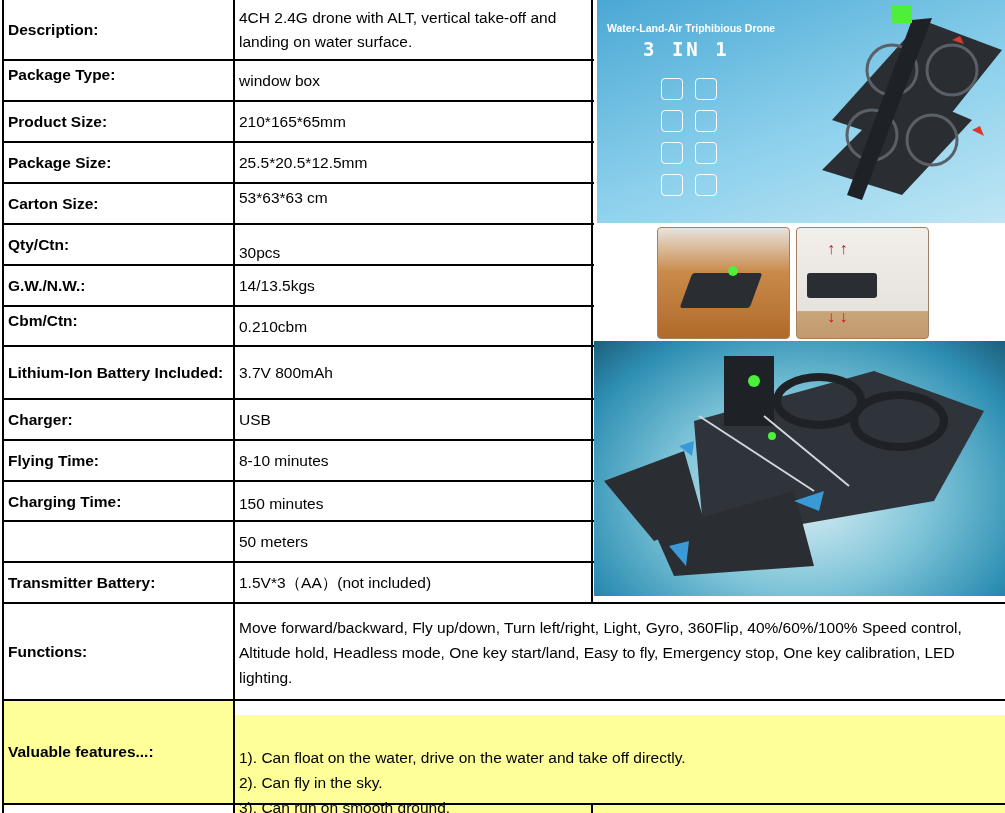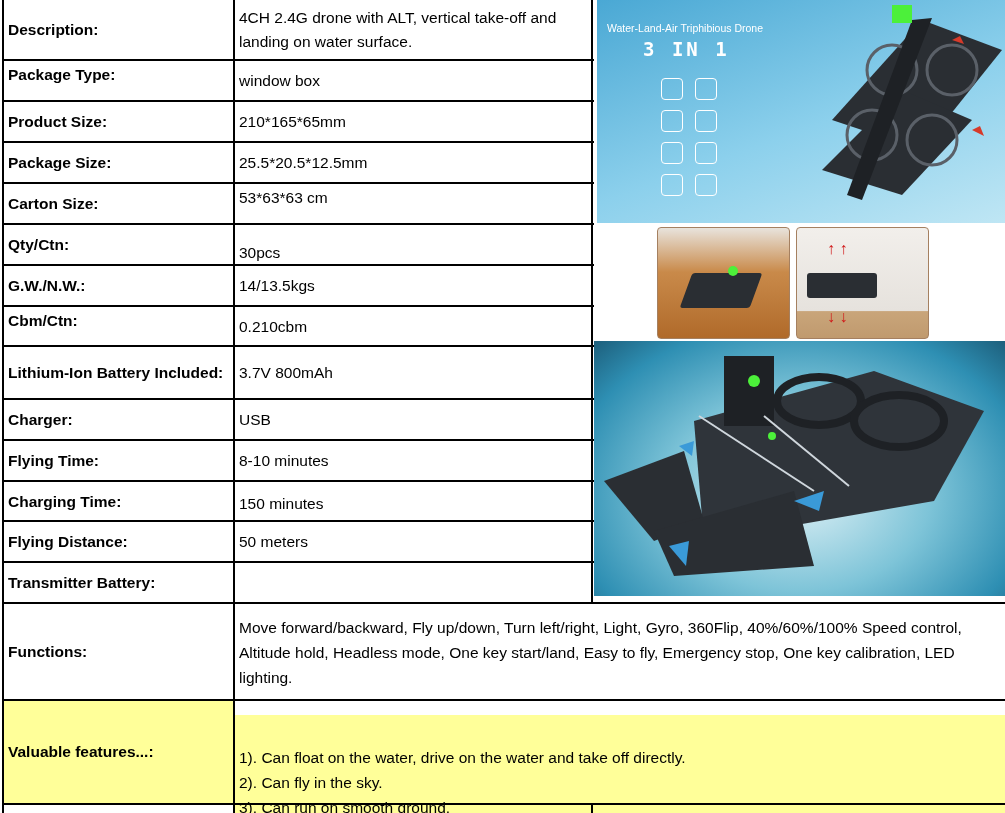--- a/index.html
+++ b/index.html
@@ -52,24 +52,24 @@
 
   <div class="cell lbl" style="top:400px;height:40px">Charger:</div>
   <div class="cell val" style="top:400px;height:40px">USB</div>
 
   <div class="cell lbl" style="top:441px;height:40px">Flying Time:</div>
   <div class="cell val" style="top:441px;height:40px">8-10 minutes</div>
 
   <div class="cell lbl" style="top:482px;height:39px">Charging Time:</div>
   <div class="cell val" style="top:482px;height:44px">150 minutes</div>
 
-  <div class="cell lbl" style="top:522px;height:40px">Flying Distance:</div>
   <div class="cell val" style="top:522px;height:40px">50 meters</div>
 
   <div class="cell lbl" style="top:563px;height:40px">Transmitter Battery:</div>
+  <div class="cell val" style="top:563px;height:40px">1.5V*3（AA）(not included)</div>
 
   <div class="cell lbl" style="top:604px;height:96px">Functions:</div>
   <div class="cell wide" style="top:604px;height:96px;line-height:25px">Move forward/backward, Fly up/down, Turn left/right, Light, Gyro, 360Flip, 40%/60%/100% Speed control, Altitude hold, Headless mode, One key start/land, Easy to fly, Emergency stop, One key calibration, LED lighting.</div>
 
   <div class="cell lbl yellow" style="top:701px;height:102px">Valuable features...:</div>
   <div class="cell wide yellow multi" style="top:715px;height:126px;padding-top:30px">
     <div>1). Can float on the water, drive on the water and take off directly.</div>
     <div>2). Can fly in the sky.</div>
     <div>3). Can run on smooth ground.</div>
   </div>
@@ -90,21 +90,21 @@
   <div class="hline" style="top:602px;width:1002px"></div>
   <div class="hline" style="top:699px;width:1002px"></div>
   <div class="hline" style="top:803px;width:1002px"></div>
 
   <div class="vline" style="left:2px;top:0;height:813px"></div>
   <div class="vline" style="left:233px;top:0;height:813px"></div>
   <div class="vline" style="left:591px;top:0;height:603px"></div>
   <div class="vline" style="left:591px;top:804px;height:9px"></div>
 
   <div class="img" style="left:597px;top:0;width:408px;height:223px;background:linear-gradient(160deg,#4aa8d4 0%,#8cd0ec 55%,#bfe6f4 100%)">
-    <div style="position:absolute;left:10px;top:22px;color:#fff;font-weight:normal;font-size:10.5px">Water-Land-Air Triphibious Drone</div>
+    <div style="position:absolute;left:10px;top:22px;color:#fff;font-weight:bold;font-size:10.5px">Water-Land-Air Triphibious Drone</div>
     <div style="position:absolute;left:46px;top:38px;color:#fff;font-weight:bold;font-size:19px;letter-spacing:3px;font-family:'DejaVu Sans Mono',monospace">3 IN 1</div>
     <div style="position:absolute;left:58px;top:78px;width:68px;display:grid;grid-template-columns:34px 34px;row-gap:10px">
       <div style="width:20px;height:20px;border:1px solid #fff;border-radius:4px;margin:0 auto"></div>
       <div style="width:20px;height:20px;border:1px solid #fff;border-radius:4px;margin:0 auto"></div>
       <div style="width:20px;height:20px;border:1px solid #fff;border-radius:4px;margin:0 auto"></div>
       <div style="width:20px;height:20px;border:1px solid #fff;border-radius:4px;margin:0 auto"></div>
       <div style="width:20px;height:20px;border:1px solid #fff;border-radius:4px;margin:0 auto"></div>
       <div style="width:20px;height:20px;border:1px solid #fff;border-radius:4px;margin:0 auto"></div>
       <div style="width:20px;height:20px;border:1px solid #fff;border-radius:4px;margin:0 auto"></div>
       <div style="width:20px;height:20px;border:1px solid #fff;border-radius:4px;margin:0 auto"></div>

